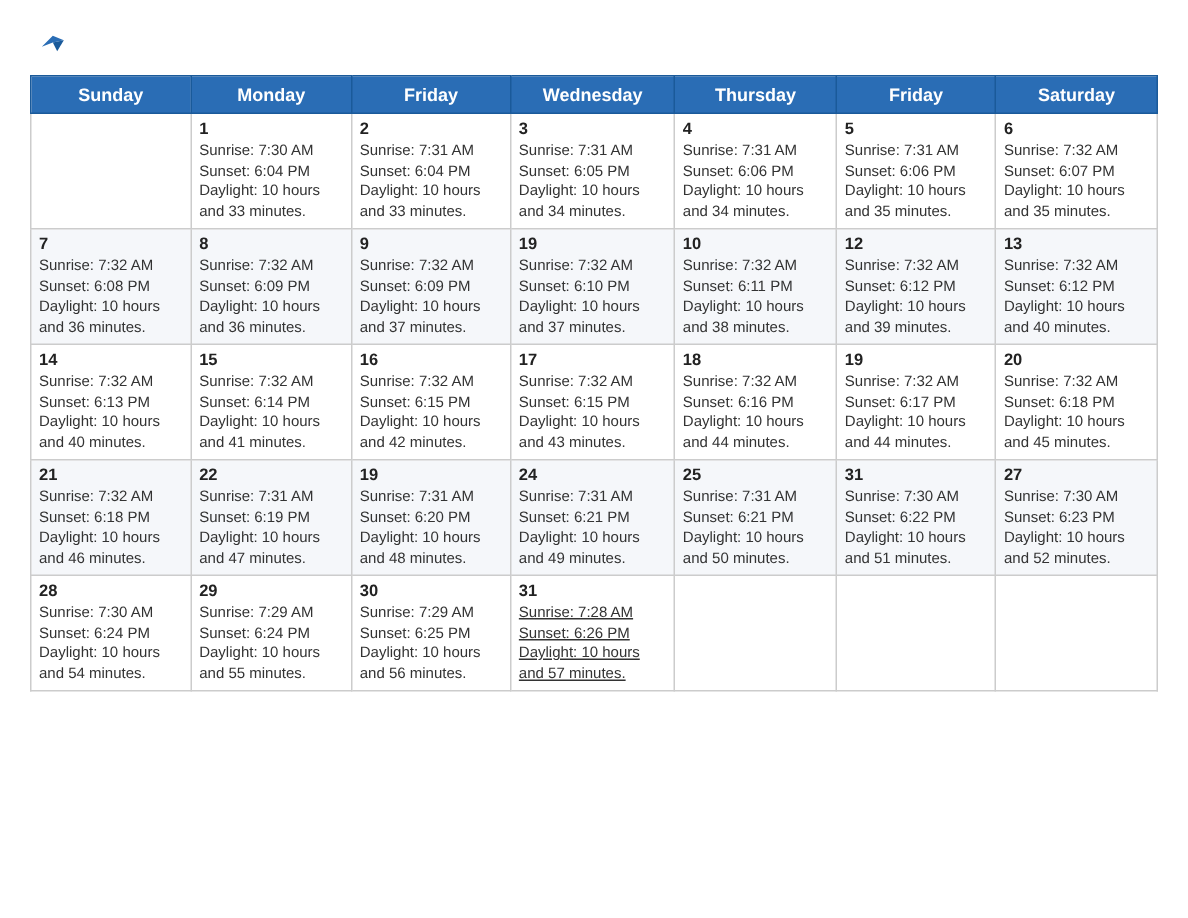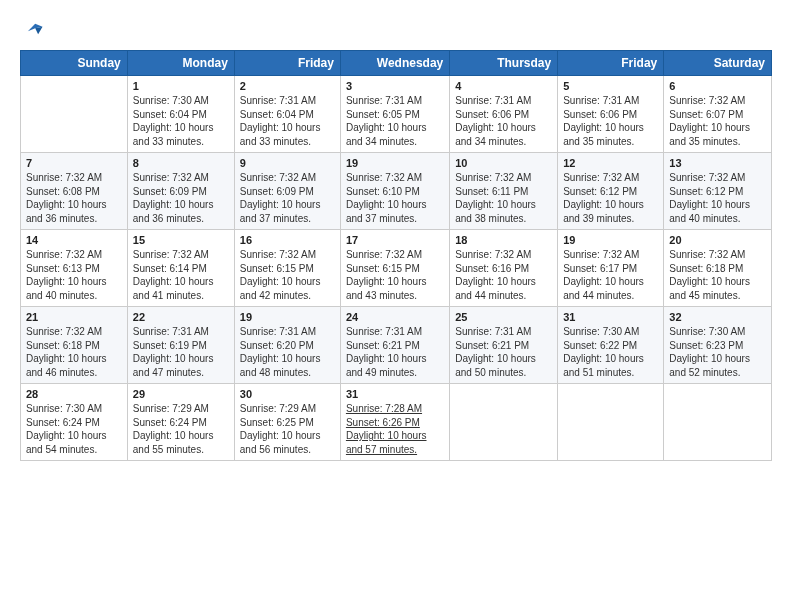--- a/index.html
+++ b/index.html
@@ -55,21 +55,21 @@
     .calendar {
       width: 100%;
       border-collapse: collapse;
       border: 1px solid #ccc;
     }
     .calendar th {
       background: #2a6db5;
       color: #fff;
       font-size: 12px;
       font-weight: bold;
-      text-align: right;
+      text-align: center;
       padding: 5px 6px;
       border: 1px solid #1a5a9a;
       margin-left: 40px;
     }
     .calendar td {
       vertical-align: top;
       border: 1px solid #ccc;
       padding: 4px 5px;
       width: 113px;
       min-height: 80px;
@@ -320,21 +320,21 @@
 and 50 minutes.</div>
           </td>
           <td>
             <span class="day-num">31</span>
             <div class="day-info" style="white-space: pre-line;">Sunrise: 7:30 AM
 Sunset: 6:22 PM
 Daylight: 10 hours
 and 51 minutes.</div>
           </td>
           <td>
-            <span class="day-num">32</span>
+            <span class="day-num">27</span>
             <div class="day-info" style="white-space: pre-line;">Sunrise: 7:30 AM
 Sunset: 6:23 PM
 Daylight: 10 hours
 and 52 minutes.</div>
           </td>
         </tr>
         <tr>
           <td>
             <span class="day-num">28</span>
             <div class="day-info" style="white-space: pre-line;">Sunrise: 7:30 AM

